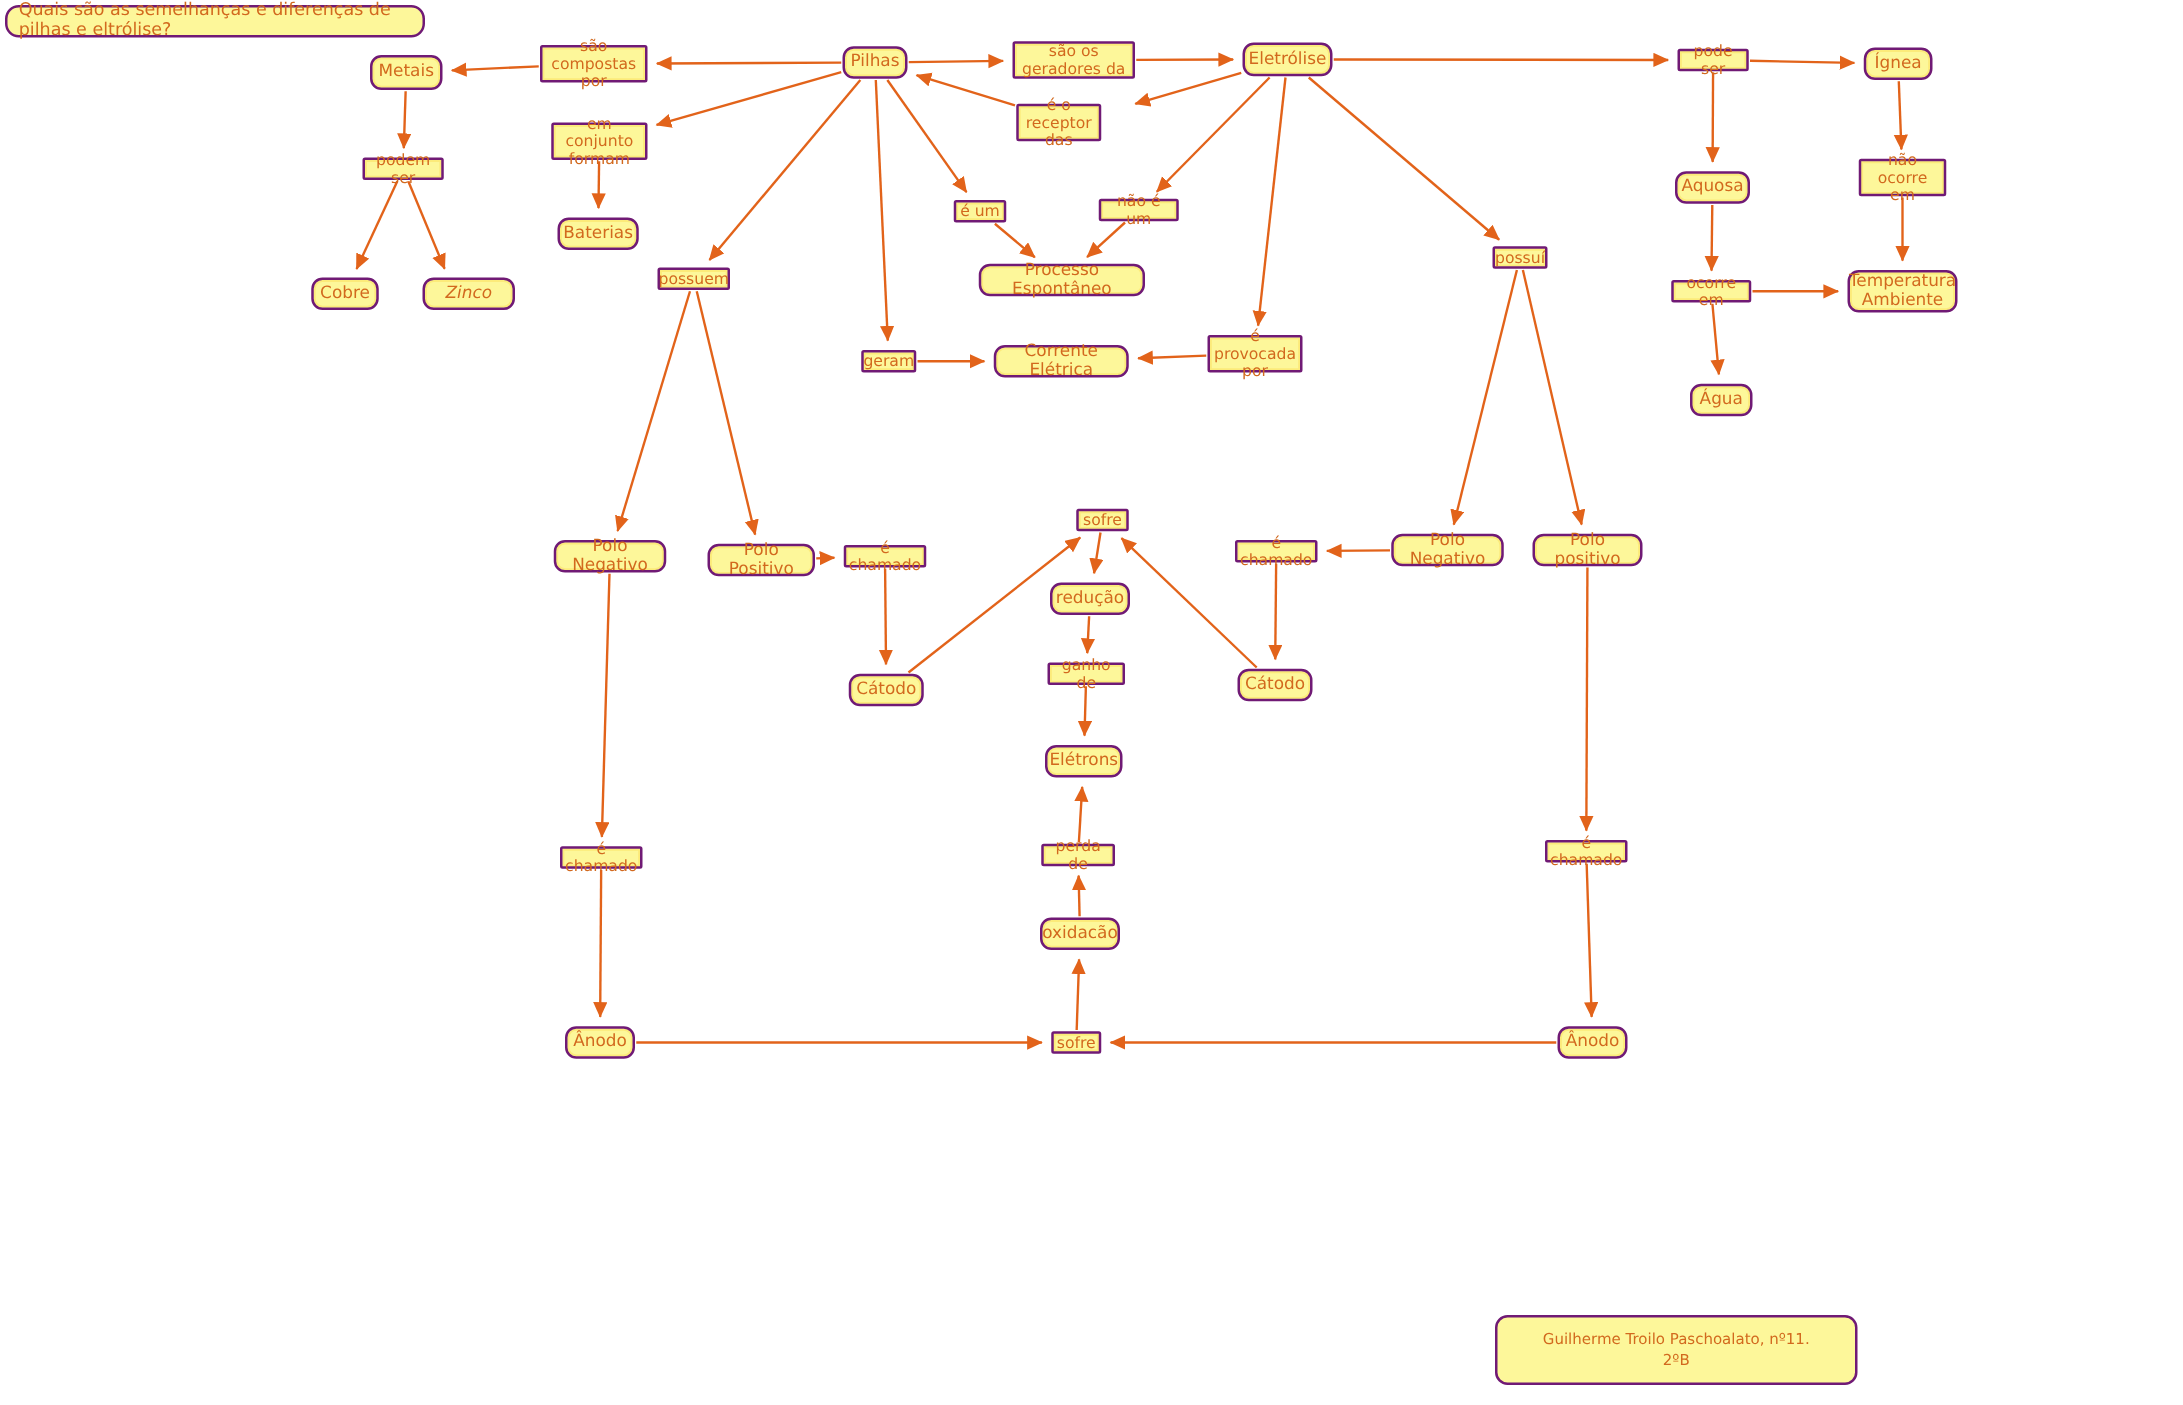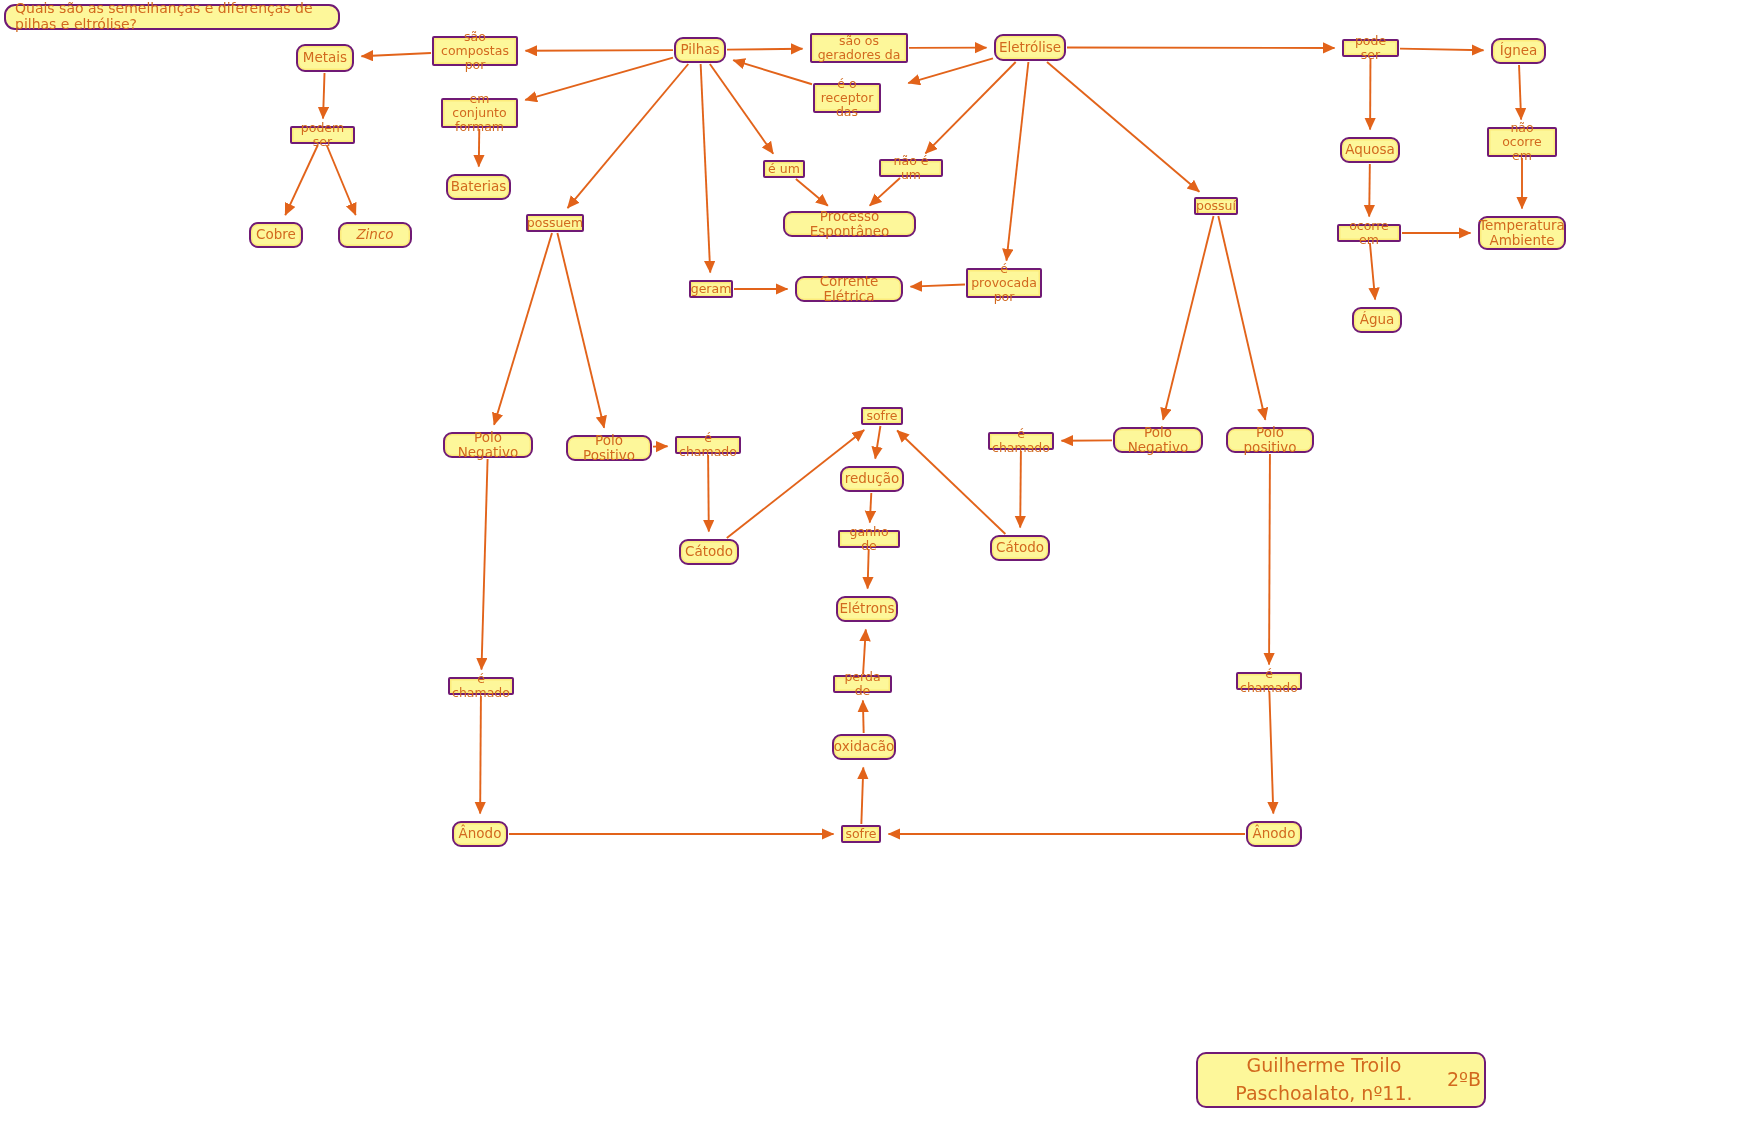--- a/index.html
+++ b/index.html
@@ -50,23 +50,23 @@
   }
   .question {
     border-radius: 11px;
     font-size: 14px;
     text-align: left;
     justify-content: flex-start;
     padding-left: 9px;
   }
   .credits {
     border-radius: 10px;
-    font-size: 19px;
+    font-size: 12px;
     line-height: 1.45;
-    flex-direction: row;
+    flex-direction: column;
   }
   .credits span { display: block; }
 </style>
 </head>
 <body>
 
 <div id="canvas">
 
   <svg id="edges" viewBox="0 0 1746 1124" xmlns="http://www.w3.org/2000/svg">
     <defs>

